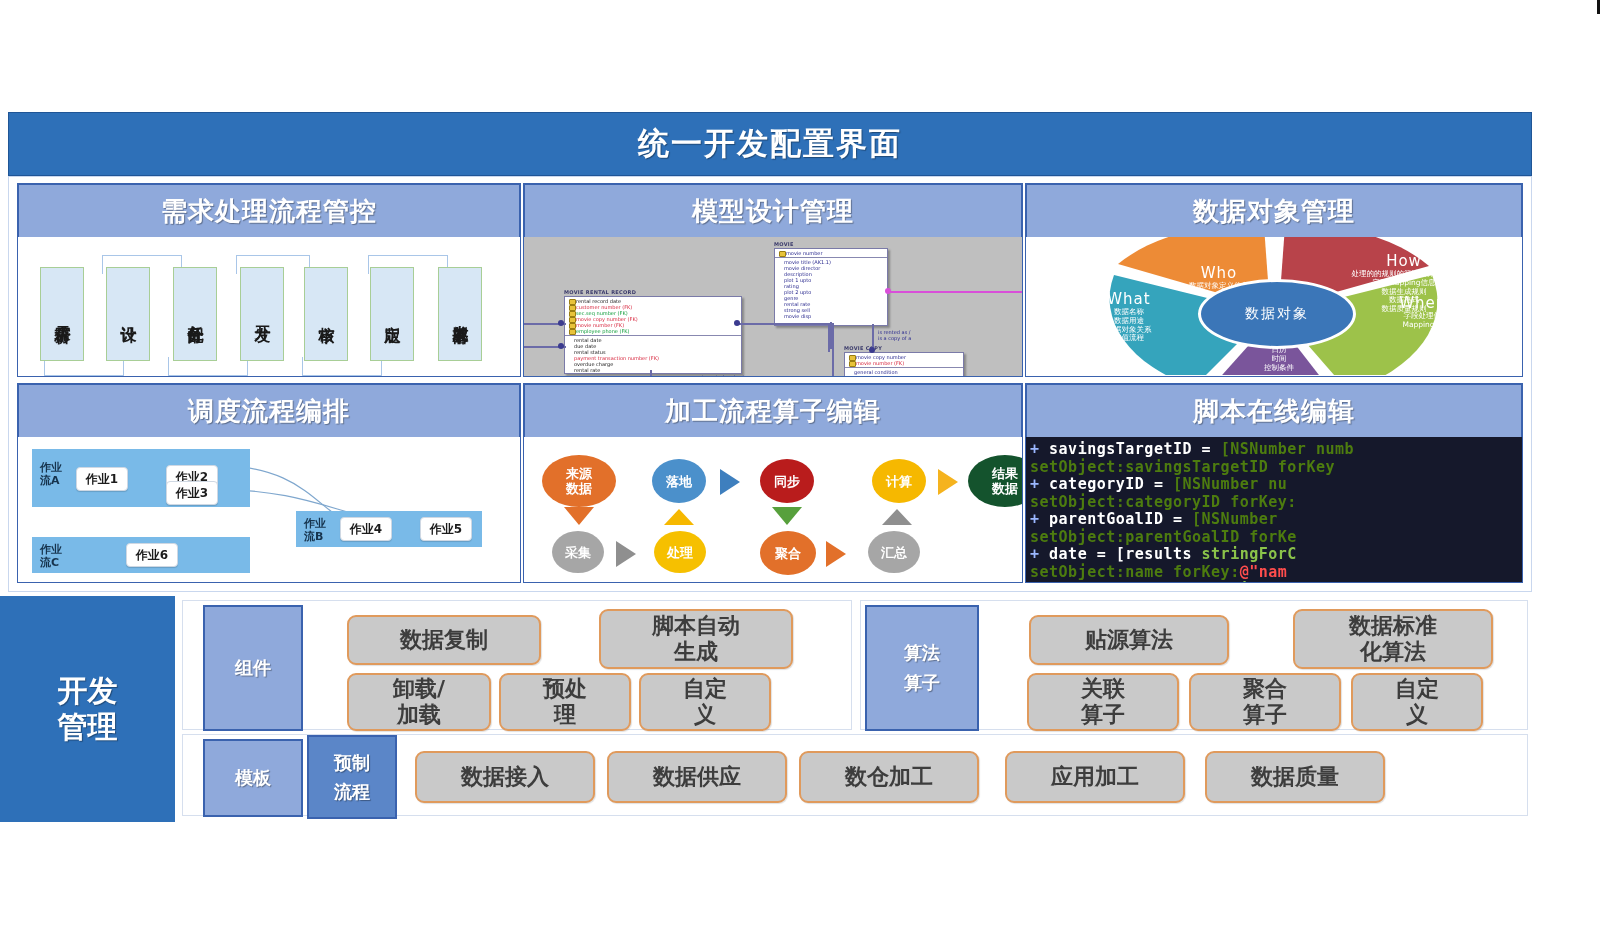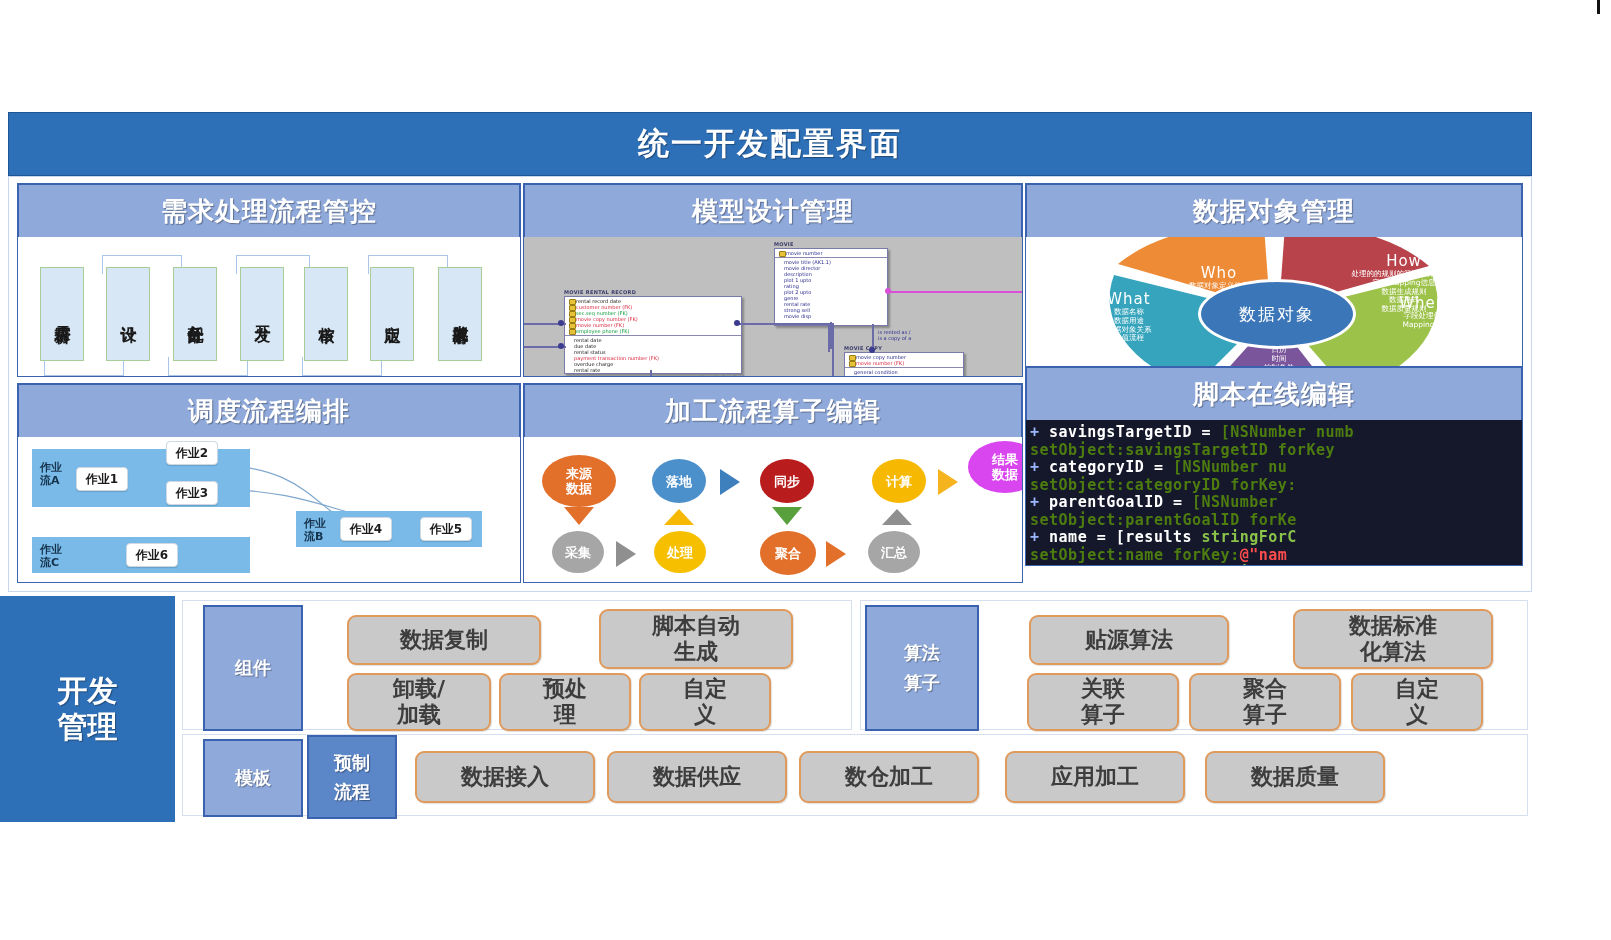--- a/index.html
+++ b/index.html
@@ -70,21 +70,21 @@
 
   
   .pie-wrap{position:absolute;inset:0;background:#fff;}
   .pie-lbl{position:absolute;color:#fff;text-align:center;line-height:1.15;pointer-events:none;}
   .pie-lbl .en{font-size:15px;letter-spacing:1px;display:block;}
   .pie-lbl .cn{font-size:7.5px;display:block;}
   .pie-center{
     position:absolute;width:152px;height:64px;border-radius:50%;
     background:#3B76B8;border:3px solid #fff;display:flex;align-items:center;justify-content:center;
   }
-  .pie-center span{color:#fff;font-size:17px;letter-spacing:2px;}
+  .pie-center span{color:#fff;font-size:14px;letter-spacing:2px;}
 
   
   .sflow{position:absolute;background:#79BAE8;}
   .sflow .ftitle{position:absolute;left:8px;top:12px;font-size:11px;color:#16334d;font-weight:bold;line-height:13px;}
   .job{
     position:absolute;background:#fff;border:1px solid #cfd8e3;border-radius:4px;
     display:flex;align-items:center;justify-content:center;font-size:12px;font-weight:bold;color:#1c1c1c;
     box-shadow:0 1px 1px rgba(0,0,0,.15);
   }
   .scurve{position:absolute;left:0;top:0;width:100%;height:100%;}
@@ -345,21 +345,21 @@
           <path d="M382,90 L418,90" stroke="#6f9ec9" stroke-width="1.2" fill="none"></path>
         </svg>
 
         <div class="sflow" style="left:14px;top:12px;width:218px;height:58px;">
           <div class="ftitle" style="white-space:pre-line;">作业
 流A</div>
         </div>
         <div class="job" style="left:58px;top:30px;width:50px;height:22px;">
           <span>作业1</span>
           </div>
-        <div class="job" style="left:148px;top:4px;width:50px;height:22px;">
+        <div class="job" style="left:148px;top:28px;width:50px;height:22px;">
           <span>作业2</span>
           </div>
         <div class="job" style="left:148px;top:44px;width:50px;height:22px;">
           <span>作业3</span>
           </div>
 
         <div class="sflow" style="left:278px;top:74px;width:186px;height:36px;">
           <div class="ftitle" style="top:6px;white-space:pre-line;">作业
 流B</div>
         </div>
@@ -386,50 +386,50 @@
       </div>
       <div class="panel-body">
 
         <div class="ov" style="left:18px;top:18px;width:74px;height:52px;background:#E2702A;white-space:pre-line;">来源
 数据</div>
         <div class="ov" style="left:128px;top:22px;width:54px;height:44px;background:#4B90CB;white-space:pre-line;">落地</div>
         <div class="tri r" style="left:196px;top:32px;border-left:20px solid #3E7FBE;"></div>
         <div class="ov" style="left:236px;top:22px;width:54px;height:44px;background:#b91c1c;white-space:pre-line;">同步</div>
         <div class="ov" style="left:348px;top:22px;width:54px;height:44px;background:#F6B800;white-space:pre-line;">计算</div>
         <div class="tri r" style="left:414px;top:32px;border-left:20px solid #F5B31E;"></div>
-        <div class="ov" style="left:444px;top:4px;width:74px;height:52px;background:#d946ef;white-space:pre-line;">结果
+        <div class="ov" style="left:444px;top:18px;width:74px;height:52px;background:#14532d;white-space:pre-line;">结果
 数据</div>
 
         <div class="tri d" style="left:40px;top:70px;border-top:18px solid #E2702A;"></div>
         <div class="tri u" style="left:140px;top:72px;border-bottom:16px solid #F6B800;"></div>
         <div class="tri d" style="left:248px;top:70px;border-top:18px solid #57A03C;"></div>
         <div class="tri u" style="left:358px;top:72px;border-bottom:16px solid #8F8F8F;"></div>
 
         <div class="ov" style="left:28px;top:94px;width:52px;height:42px;background:#A6A6A6;white-space:pre-line;">采集</div>
         <div class="tri r" style="left:92px;top:104px;border-left:20px solid #8F8F8F;"></div>
         <div class="ov" style="left:130px;top:94px;width:52px;height:42px;background:#F6C000;white-space:pre-line;">处理</div>
         <div class="ov" style="left:236px;top:94px;width:56px;height:44px;background:#E2702A;white-space:pre-line;">聚合</div>
         <div class="tri r" style="left:302px;top:104px;border-left:20px solid #E2702A;"></div>
         <div class="ov" style="left:344px;top:94px;width:52px;height:42px;background:#A6A6A6;white-space:pre-line;">汇总</div>
       </div>
     </div>
 
-    <div class="panel" style="left:1016px;top:189px;width:498px;height:200px;">
+    <div class="panel" style="left:1016px;top:206px;width:498px;height:200px;">
       <div class="panel-head">
         <div class="txt">脚本在线编辑</div>
       </div>
       <div class="panel-body">
         <div class="code" id="code-area">
             <div><span class="cb">+ </span><span class="cw">savingsTargetID</span><span class="cw"> = </span><span class="cc">[NSNumber numb</span></div>
             <div><span class="cc">setObject:savingsTargetID forKey</span></div>
             <div><span class="cb">+ </span><span class="cw">categoryID</span><span class="cw"> = </span><span class="cc">[NSNumber nu</span></div>
             <div><span class="cc">setObject:categoryID forKey:</span></div>
             <div><span class="cb">+ </span><span class="cw">parentGoalID</span><span class="cw"> = </span><span class="cc">[NSNumber</span></div>
             <div><span class="cc">setObject:parentGoalID forKe</span></div>
-            <div><span class="cb">+ </span><span class="cw">name</span><span class="cw"> = </span><span class="cw">[results </span><span class="cg">stringForC</span></div>
+            <div><span class="cb">+ </span><span class="cw">date</span><span class="cw"> = </span><span class="cw">[results </span><span class="cg">stringForC</span></div>
             <div><span class="cc">setObject:name forKey:</span><span class="cr">@"nam</span></div>
             <div><span class="cb">+ </span><span class="cw">color</span><span class="cw"> = </span><span class="cw">[results </span><span class="cg">stringFor</span></div>
           </div>
       </div>
     </div>
   </div>
 
   <div class="bottom">
 
     <div class="devmgmt">

